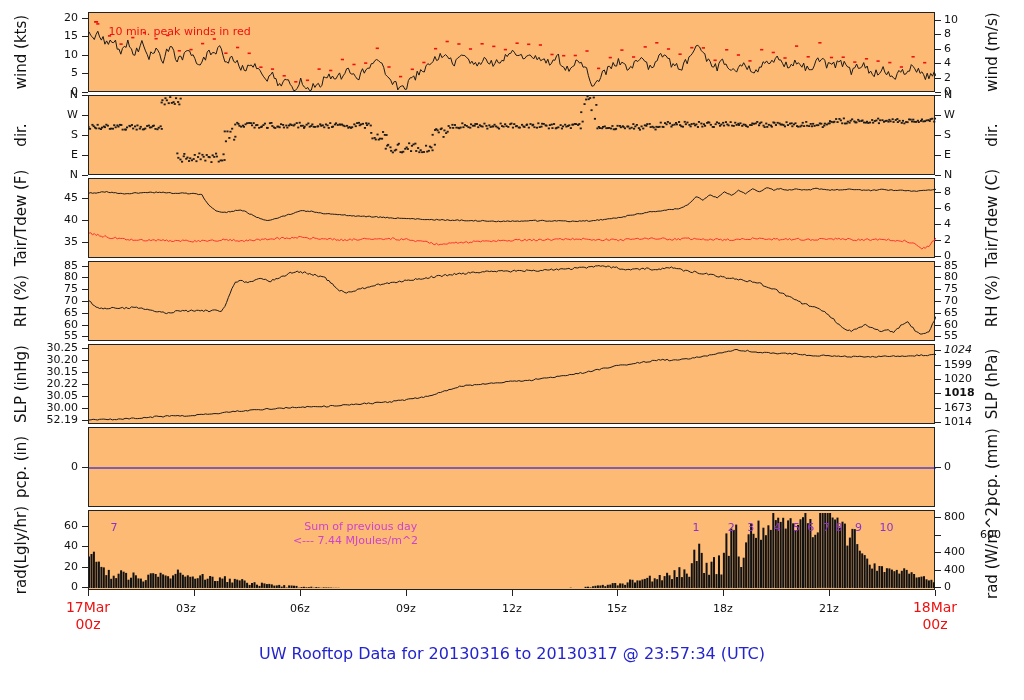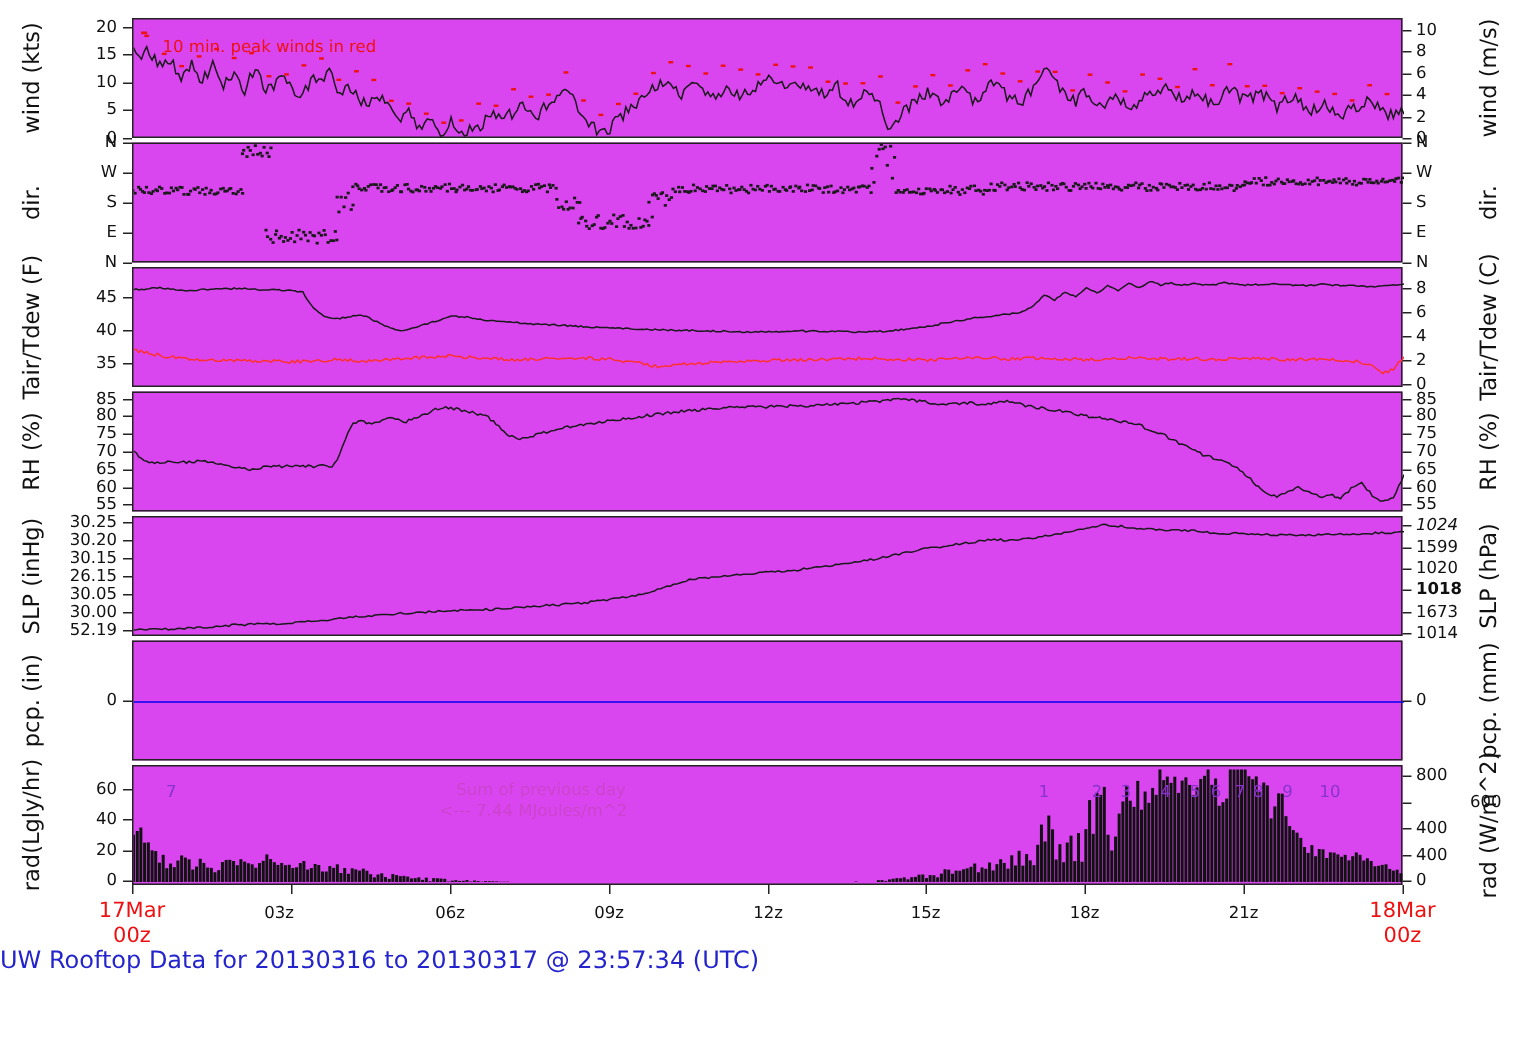--- a/index.html
+++ b/index.html
@@ -1,28 +1,28 @@
 <!DOCTYPE html>
 <html><head>
 <meta charset="utf-8">
 <style>
   html,body{margin:0;padding:0;background:#ffffff;}
   #fig{position:relative;width:1024px;height:700px;background:#fff;
        font-family:"DejaVu Sans","Liberation Sans",sans-serif;overflow:hidden;}
-  .panel{position:absolute;border:1px solid #222;background:#d946ef;box-sizing:border-box;padding-left:12px;}
+  .panel{position:absolute;border:1px solid #222;background:#fdba74;box-sizing:border-box;padding-left:12px;}
   .panel svg{position:absolute;left:0;top:0;}
   .ticklab{position:absolute;font-size:11px;color:#111;line-height:12px;white-space:nowrap;}
   .ticklab.left{text-align:right;}
   .ticklab.right{text-align:left;}
   .tickmark{position:absolute;background:#222;}
   .vlabel{position:absolute;font-size:15px;color:#111;text-align:center;
           transform:rotate(-90deg);transform-origin:center;white-space:nowrap;}
   .xticklab{position:absolute;font-size:11px;color:#111;text-align:center;width:44px;}
   .datelab{position:absolute;font-size:14px;text-align:center;width:70px;line-height:17px;}
-  #chart-title{position:absolute;left:0;top:630px;width:1024px;text-align:left;
+  #chart-title{position:absolute;left:0;top:644px;width:1024px;text-align:center;
                font-size:16px;}
 </style>
 </head>
 <body>
 
 <div id="fig">
   <div id="panels">
       <div class="panel" style="left: 88px; top: 12px; width: 847px; height: 80px;">
         <svg width="847" height="80" viewBox="0 0 847 80">
           <polyline points="0.0,18.8 1.8,22.5 3.5,24.1 5.3,26.5 7.1,21.4 8.8,18.2 10.6,23.9 12.4,27.1 14.1,23.5 15.9,31.2 17.6,27.9 19.4,31.4 21.2,27.0 22.9,29.4 24.7,29.6 26.5,27.1 28.2,36.2 30.0,36.1 31.8,41.2 33.5,35.3 35.3,33.3 37.1,34.4 38.8,27.0 40.6,34.1 42.4,35.7 44.1,41.7 45.9,42.3 47.6,34.9 49.4,39.0 51.2,32.8 52.9,27.5 54.7,33.0 56.5,37.9 58.2,41.5 60.0,46.6 61.8,38.8 63.5,40.4 65.3,40.0 67.1,35.0 68.8,37.2 70.6,40.6 72.3,47.2 74.1,50.3 75.9,43.5 77.6,35.9 79.4,38.6 81.2,33.5 82.9,33.8 84.7,37.3 86.5,46.5 88.2,49.0 90.0,43.4 91.8,43.2 93.5,47.1 95.3,39.8 97.1,38.0 98.8,37.5 100.6,37.9 102.3,42.5 104.1,41.8 105.9,45.6 107.6,50.7 109.4,51.6 111.2,52.0 112.9,49.1 114.7,44.0 116.5,47.2 118.2,39.1 120.0,37.0 121.8,41.9 123.5,39.6 125.3,39.7 127.0,41.1 128.8,34.6 130.6,32.6 132.3,35.7 134.1,42.8 135.9,48.8 137.6,48.9 139.4,50.2 141.2,44.3 142.9,43.3 144.7,48.4 146.5,49.7 148.2,47.3 150.0,53.2 151.8,57.3 153.5,52.3 155.3,57.4 157.0,57.9 158.8,52.1 160.6,52.6 162.3,52.0 164.1,54.3 165.9,50.6 167.6,55.7 169.4,55.3 171.2,57.7 172.9,61.0 174.7,63.8 176.5,66.1 178.2,68.3 180.0,62.9 181.8,61.7 183.5,59.0 185.3,65.4 187.0,65.6 188.8,72.8 190.6,70.5 192.3,73.1 194.1,68.8 195.9,66.2 197.6,66.8 199.4,66.8 201.2,71.3 202.9,73.5 204.7,77.7 206.5,77.3 208.2,75.3 210.0,71.9 211.7,65.0 213.5,71.6 215.3,74.0 217.0,75.7 218.8,74.5 220.6,77.6 222.3,77.2 224.1,70.5 225.9,74.4 227.6,71.6 229.4,70.4 231.2,74.2 232.9,72.6 234.7,63.8 236.5,64.6 238.2,64.8 240.0,60.9 241.7,66.0 243.5,63.0 245.3,66.0 247.0,65.8 248.8,62.4 250.6,59.9 252.3,66.3 254.1,62.9 255.9,60.4 257.6,55.8 259.4,55.2 261.2,60.2 262.9,61.2 264.7,60.7 266.5,63.7 268.2,66.0 270.0,66.8 271.7,59.6 273.5,55.7 275.3,60.2 277.0,56.7 278.8,55.2 280.6,55.2 282.3,50.7 284.1,50.5 285.9,47.6 287.6,46.5 289.4,47.5 291.2,49.4 292.9,50.1 294.7,54.3 296.4,61.5 298.2,63.4 300.0,65.0 301.7,67.1 303.5,71.6 305.3,68.5 307.0,68.6 308.8,76.9 310.6,74.1 312.3,73.1 314.1,72.8 315.9,76.3 317.6,76.2 319.4,67.5 321.2,64.8 322.9,64.7 324.7,62.8 326.4,67.2 328.2,58.2 330.0,62.1 331.7,56.6 333.5,58.5 335.3,59.0 337.0,52.9 338.8,50.7 340.6,51.7 342.3,50.5 344.1,48.4 345.9,43.5 347.6,47.5 349.4,46.7 351.2,40.4 352.9,44.6 354.7,43.3 356.4,41.6 358.2,43.2 360.0,45.9 361.7,44.8 363.5,51.0 365.3,53.1 367.0,46.8 368.8,44.9 370.6,43.6 372.3,42.1 374.1,42.4 375.9,42.6 377.6,44.6 379.4,45.9 381.2,50.5 382.9,48.2 384.7,51.5 386.4,49.4 388.2,53.1 390.0,49.4 391.7,51.5 393.5,48.5 395.3,44.3 397.0,45.9 398.8,49.9 400.6,51.1 402.3,47.3 404.1,53.4 405.9,50.5 407.6,46.6 409.4,49.8 411.1,50.1 412.9,47.3 414.7,48.0 416.4,41.4 418.2,43.6 420.0,40.7 421.7,40.4 423.5,37.2 425.3,39.2 427.0,42.1 428.8,42.6 430.6,42.2 432.3,41.4 434.1,45.9 435.9,45.4 437.6,43.1 439.4,42.4 441.1,41.9 442.9,44.1 444.7,45.9 446.4,42.5 448.2,46.8 450.0,44.3 451.7,47.7 453.5,46.6 455.3,45.8 457.0,50.2 458.8,46.2 460.6,52.2 462.3,50.7 464.1,46.9 465.9,47.3 467.6,42.8 469.4,41.0 471.1,51.6 472.9,53.2 474.7,54.1 476.4,57.4 478.2,53.0 480.0,58.4 481.7,55.2 483.5,53.6 485.3,52.6 487.0,46.9 488.8,47.8 490.6,50.1 492.3,49.3 494.1,54.2 495.8,53.9 497.6,54.7 499.4,62.7 501.1,68.3 502.9,73.2 504.7,72.8 506.4,69.9 508.2,67.4 510.0,68.5 511.7,64.5 513.5,58.1 515.3,57.0 517.0,61.7 518.8,53.5 520.6,53.3 522.3,55.8 524.1,49.5 525.8,52.9 527.6,53.1 529.4,45.5 531.1,52.0 532.9,49.2 534.7,50.3 536.4,51.4 538.2,57.3 540.0,56.0 541.7,53.4 543.5,55.1 545.3,48.4 547.0,47.4 548.8,48.5 550.6,46.7 552.3,44.5 554.1,46.0 555.8,48.4 557.6,49.0 559.4,56.6 561.1,52.1 562.9,54.8 564.7,53.9 566.4,48.7 568.2,47.8 570.0,42.0 571.7,40.4 573.5,44.2 575.3,41.9 577.0,42.7 578.8,45.4 580.5,45.5 582.3,54.3 584.1,50.6 585.8,52.9 587.6,50.4 589.4,56.2 591.1,56.5 592.9,57.2 594.7,50.0 596.4,46.4 598.2,50.8 600.0,43.8 601.7,42.6 603.5,40.2 605.3,37.0 607.0,32.9 608.8,32.4 610.5,33.9 612.3,37.6 614.1,39.5 615.8,40.7 617.6,48.5 619.4,45.8 621.1,48.3 622.9,53.7 624.7,54.1 626.4,50.6 628.2,58.0 630.0,50.2 631.7,47.4 633.5,46.1 635.3,51.5 637.0,51.0 638.8,54.9 640.5,56.5 642.3,57.4 644.1,55.5 645.8,57.3 647.6,59.1 649.4,54.5 651.1,51.8 652.9,53.2 654.7,49.7 656.4,52.8 658.2,56.6 660.0,52.7 661.7,58.4 663.5,59.4 665.2,60.0 667.0,56.7 668.8,59.1 670.5,54.0 672.3,54.2 674.1,48.7 675.8,50.3 677.6,47.9 679.4,50.6 681.1,50.3 682.9,47.2 684.7,49.4 686.4,45.4 688.2,43.0 690.0,47.0 691.7,46.9 693.5,50.3 695.2,53.8 697.0,48.9 698.8,55.0 700.5,54.5 702.3,51.2 704.1,53.0 705.8,47.0 707.6,51.1 709.4,49.7 711.1,51.7 712.9,54.2 714.7,50.1 716.4,57.7 718.2,53.0 720.0,56.7 721.7,56.7 723.5,56.6 725.2,52.9 727.0,47.3 728.8,44.8 730.5,48.8 732.3,46.5 734.1,45.3 735.8,47.3 737.6,55.2 739.4,49.6 741.1,50.2 742.9,51.3 744.7,49.0 746.4,55.0 748.2,47.8 749.9,49.0 751.7,47.1 753.5,53.8 755.2,48.3 757.0,51.8 758.8,54.1 760.5,54.3 762.3,61.7 764.1,55.4 765.8,54.8 767.6,51.0 769.4,55.4 771.1,55.1 772.9,53.8 774.7,49.6 776.4,55.2 778.2,53.0 779.9,60.3 781.7,58.1 783.5,61.7 785.2,63.7 787.0,56.8 788.8,62.1 790.5,60.6 792.3,58.0 794.1,53.6 795.8,59.1 797.6,61.9 799.4,58.5 801.1,63.6 802.9,62.9 804.7,65.2 806.4,66.3 808.2,60.5 809.9,57.4 811.7,59.3 813.5,56.3 815.2,61.4 817.0,60.9 818.8,58.2 820.5,58.2 822.3,51.6 824.1,53.4 825.8,55.8 827.6,59.3 829.4,55.2 831.1,60.4 832.9,58.8 834.6,61.6 836.4,66.6 838.2,60.2 839.9,65.8 841.7,60.5 843.5,63.2 845.2,58.8 847.0,63.2" fill="none" stroke="#1a1a1a" stroke-width="1"></polyline>
@@ -1079,21 +1079,21 @@
     <div class="ticklab right" style="left: 944px; top: 260px; width: 46px;">85</div>
     <div class="vlabel" style="left: -49px; top: 292px; width: 140px; height: 18px; line-height: 18px;">RH (%)</div>
     <div class="vlabel" style="left: 922px; top: 292px; width: 140px; height: 18px; line-height: 18px;">RH (%)</div>
     <div class="tickmark" style="left: 82px; top: 420px; width: 6px; height: 1px;"></div>
     <div class="ticklab left" style="left: 32px; top: 414px; width: 46px;">52.19</div>
     <div class="tickmark" style="left: 82px; top: 408px; width: 6px; height: 1px;"></div>
     <div class="ticklab left" style="left: 32px; top: 402px; width: 46px;">30.00</div>
     <div class="tickmark" style="left: 82px; top: 396px; width: 6px; height: 1px;"></div>
     <div class="ticklab left" style="left: 32px; top: 390px; width: 46px;">30.05</div>
     <div class="tickmark" style="left: 82px; top: 384px; width: 6px; height: 1px;"></div>
-    <div class="ticklab left" style="left: 32px; top: 378px; width: 46px;">26.15</div>
+    <div class="ticklab left" style="left: 32px; top: 378px; width: 46px;">20.22</div>
     <div class="tickmark" style="left: 82px; top: 372px; width: 6px; height: 1px;"></div>
     <div class="ticklab left" style="left: 32px; top: 366px; width: 46px;">30.15</div>
     <div class="tickmark" style="left: 82px; top: 360px; width: 6px; height: 1px;"></div>
     <div class="ticklab left" style="left: 32px; top: 354px; width: 46px;">30.20</div>
     <div class="tickmark" style="left: 82px; top: 348px; width: 6px; height: 1px;"></div>
     <div class="ticklab left" style="left: 32px; top: 342px; width: 46px;">30.25</div>
     <div class="tickmark" style="left: 935px; top: 422px; width: 6px; height: 1px;"></div>
     <div class="ticklab right" style="left: 944px; top: 416px; width: 46px;">1014</div>
     <div class="tickmark" style="left: 935px; top: 408px; width: 6px; height: 1px;"></div>
     <div class="ticklab right" style="left: 944px; top: 402px; width: 46px;">1673</div>

